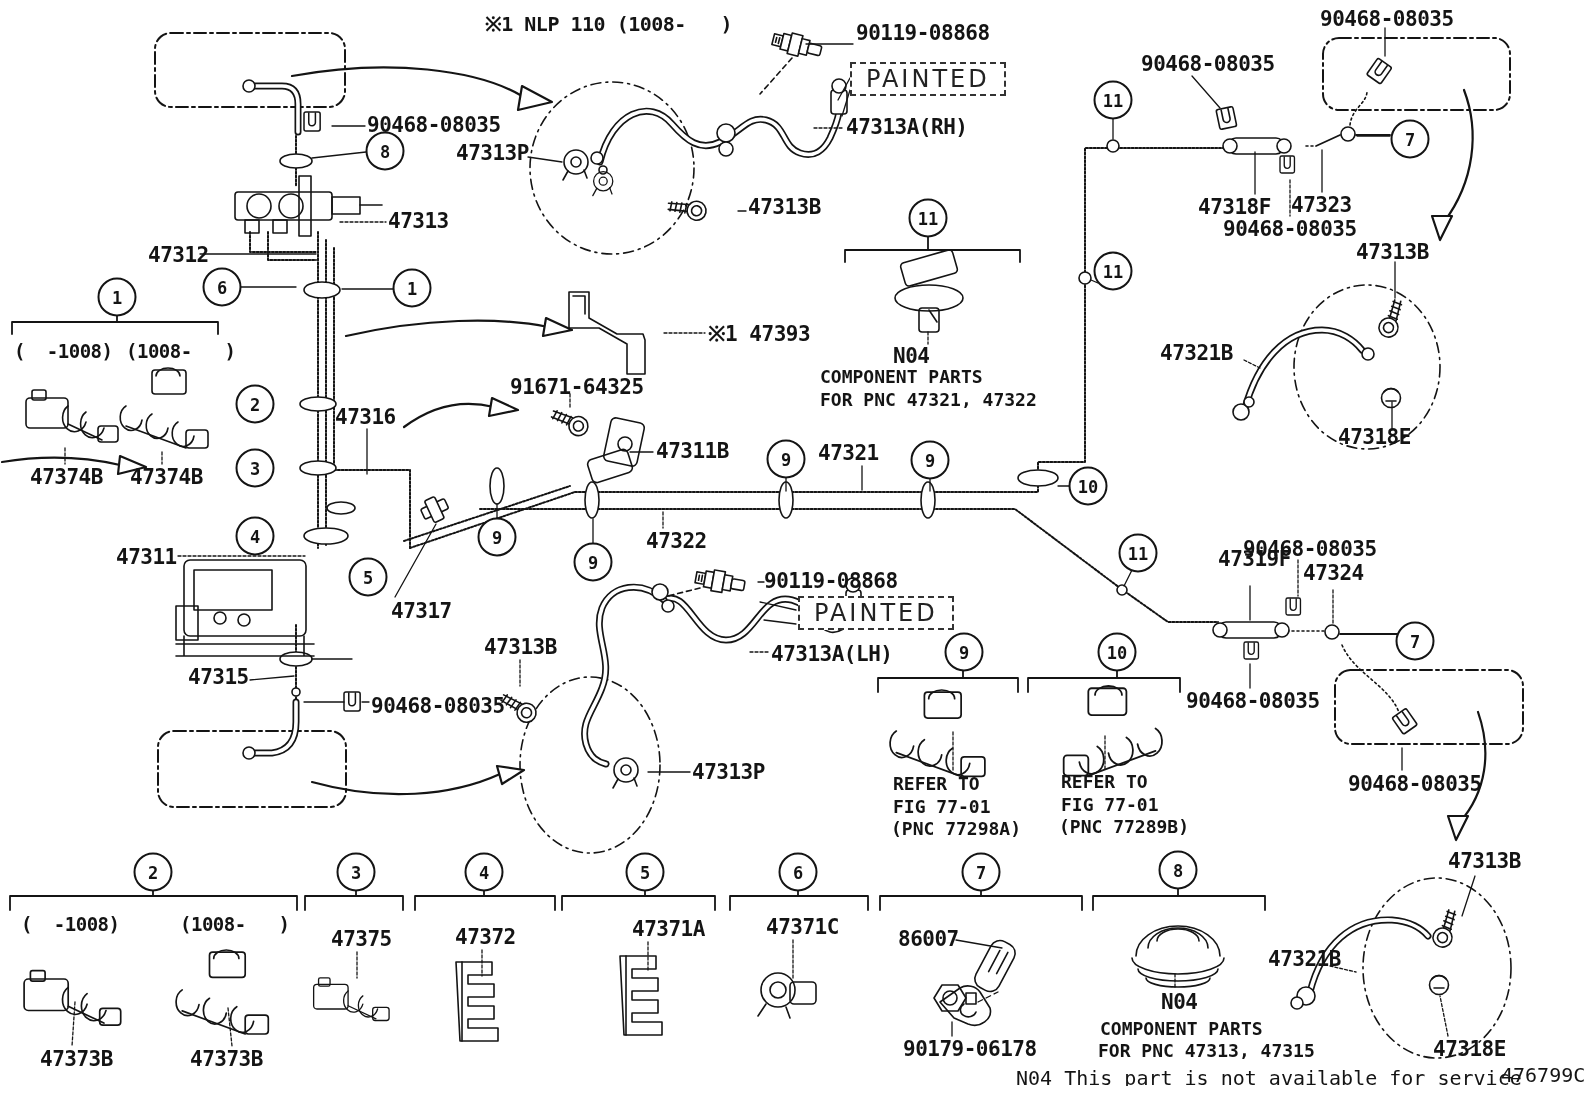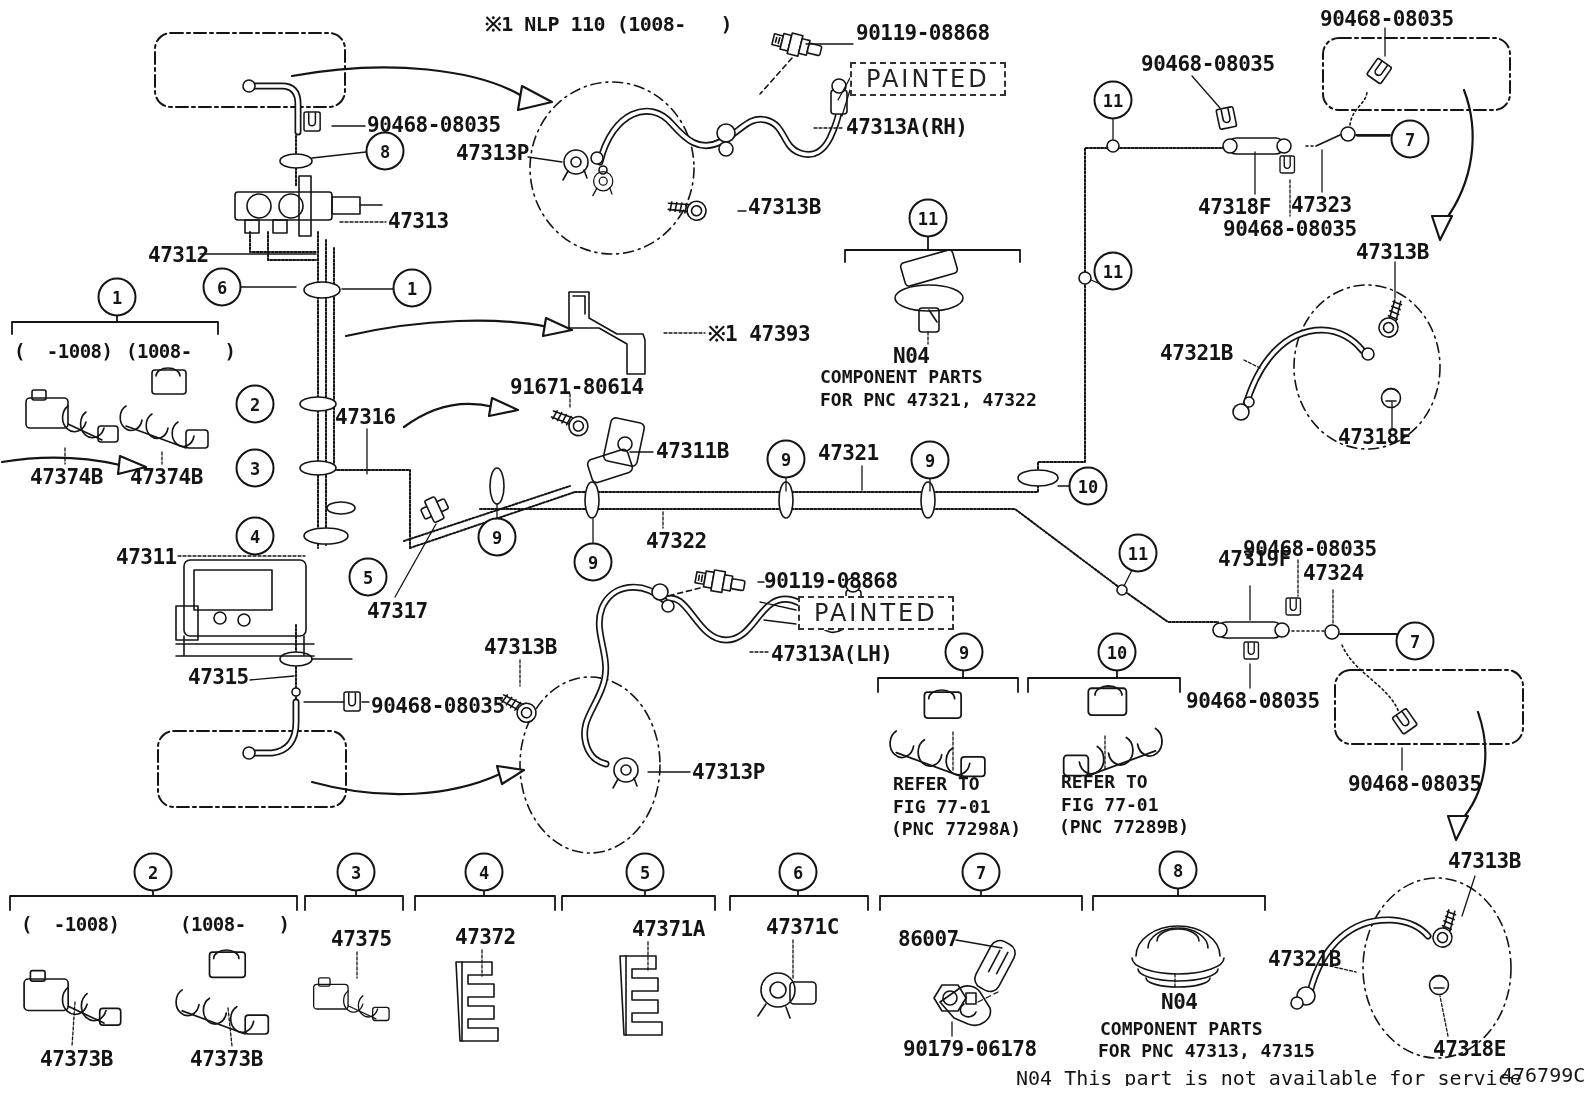--- a/index.html
+++ b/index.html
@@ -407,24 +407,24 @@
 <div class="lbl" style="left:148px;top:244px">47312</div>
 <div class="lbl" style="left:748px;top:196px">47313B</div>
 
 <div class="lbl rng" style="left:14px;top:342px">(  -1008)</div>
 <div class="lbl rng" style="left:126px;top:342px">(1008-   )</div>
 <div class="lbl" style="left:30px;top:466px">47374B</div>
 <div class="lbl" style="left:130px;top:466px">47374B</div>
 
 <div class="lbl" style="left:335px;top:406px">47316</div>
 <div class="lbl" style="left:708px;top:323px">※1 47393</div>
-<div class="lbl" style="left:510px;top:376px">91671-80614</div>
+<div class="lbl" style="left:510px;top:376px">91671-64325</div>
 <div class="lbl" style="left:656px;top:440px">47311B</div>
 <div class="lbl" style="left:116px;top:546px">47311</div>
-<div class="lbl" style="left:367px;top:600px">47317</div>
+<div class="lbl" style="left:391px;top:600px">47317</div>
 <div class="lbl" style="left:818px;top:442px">47321</div>
 <div class="lbl" style="left:646px;top:530px">47322</div>
 <div class="lbl" style="left:188px;top:666px">47315</div>
 <div class="lbl" style="left:371px;top:695px">90468-08035</div>
 
 <div class="lbl" style="left:893px;top:345px">N04</div>
 <div class="lbl sm" style="left:820px;top:368px">COMPONENT PARTS</div>
 <div class="lbl sm" style="left:820px;top:391px">FOR PNC 47321, 47322</div>
 
 <div class="lbl" style="left:1320px;top:8px">90468-08035</div>

